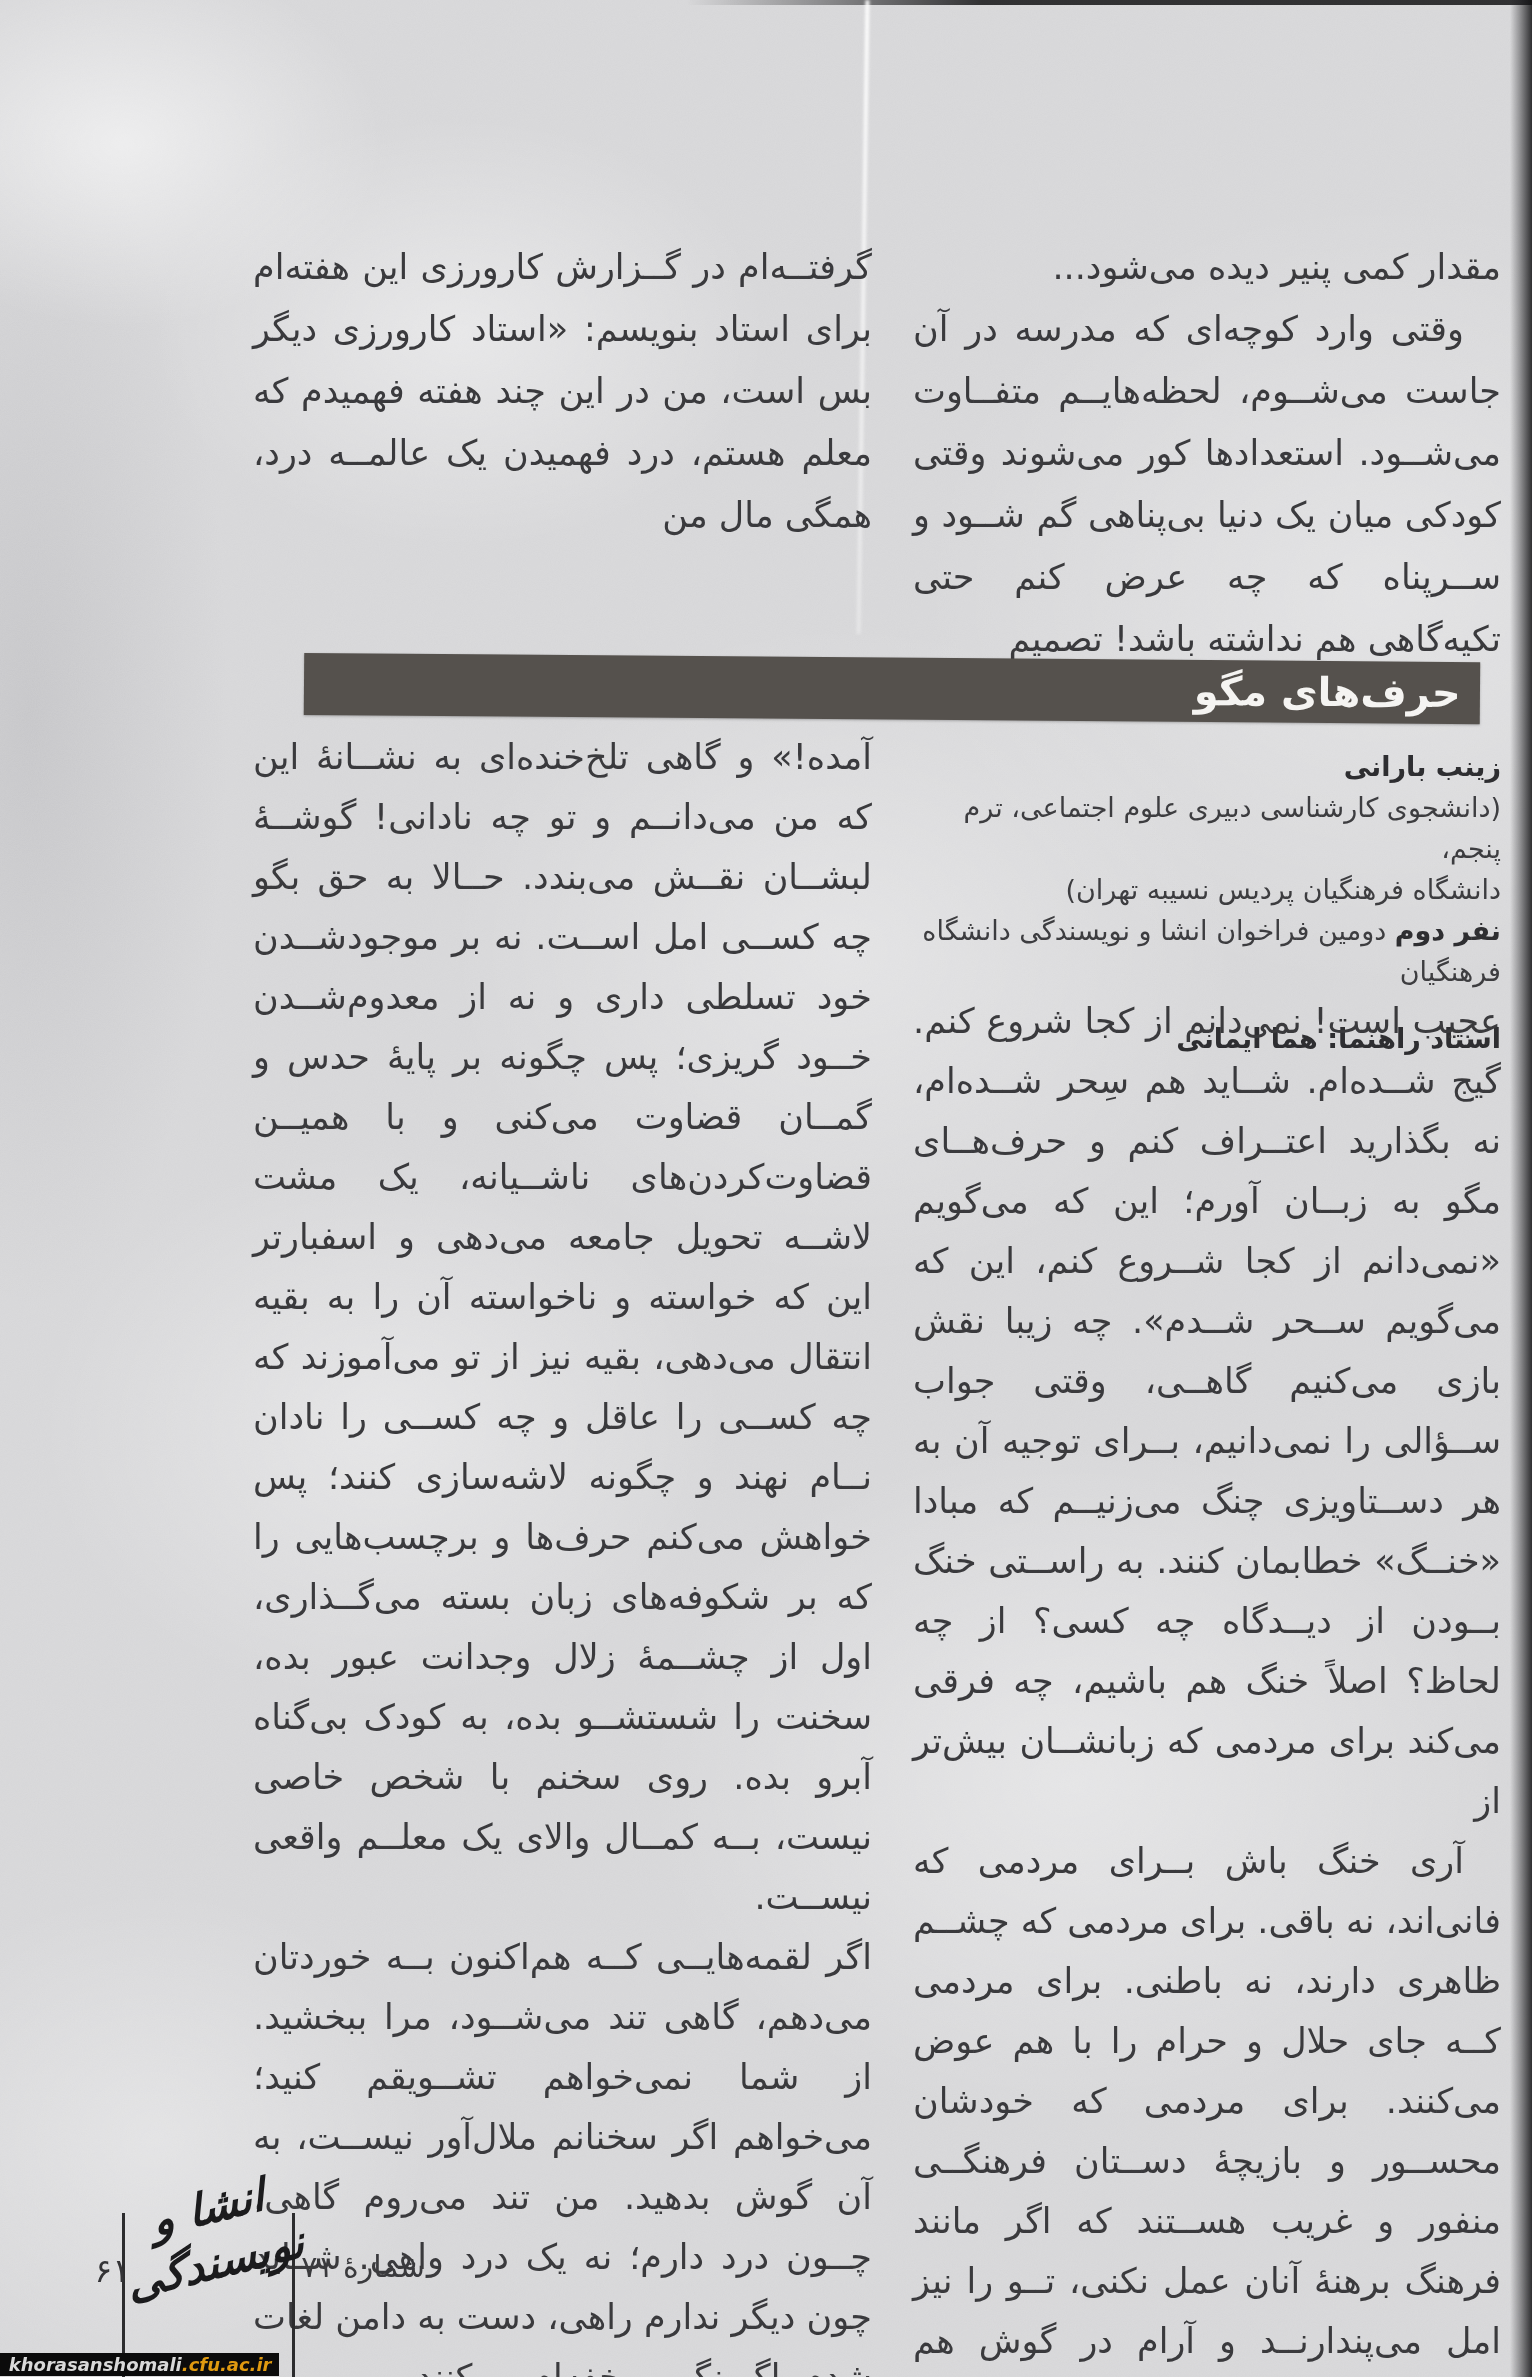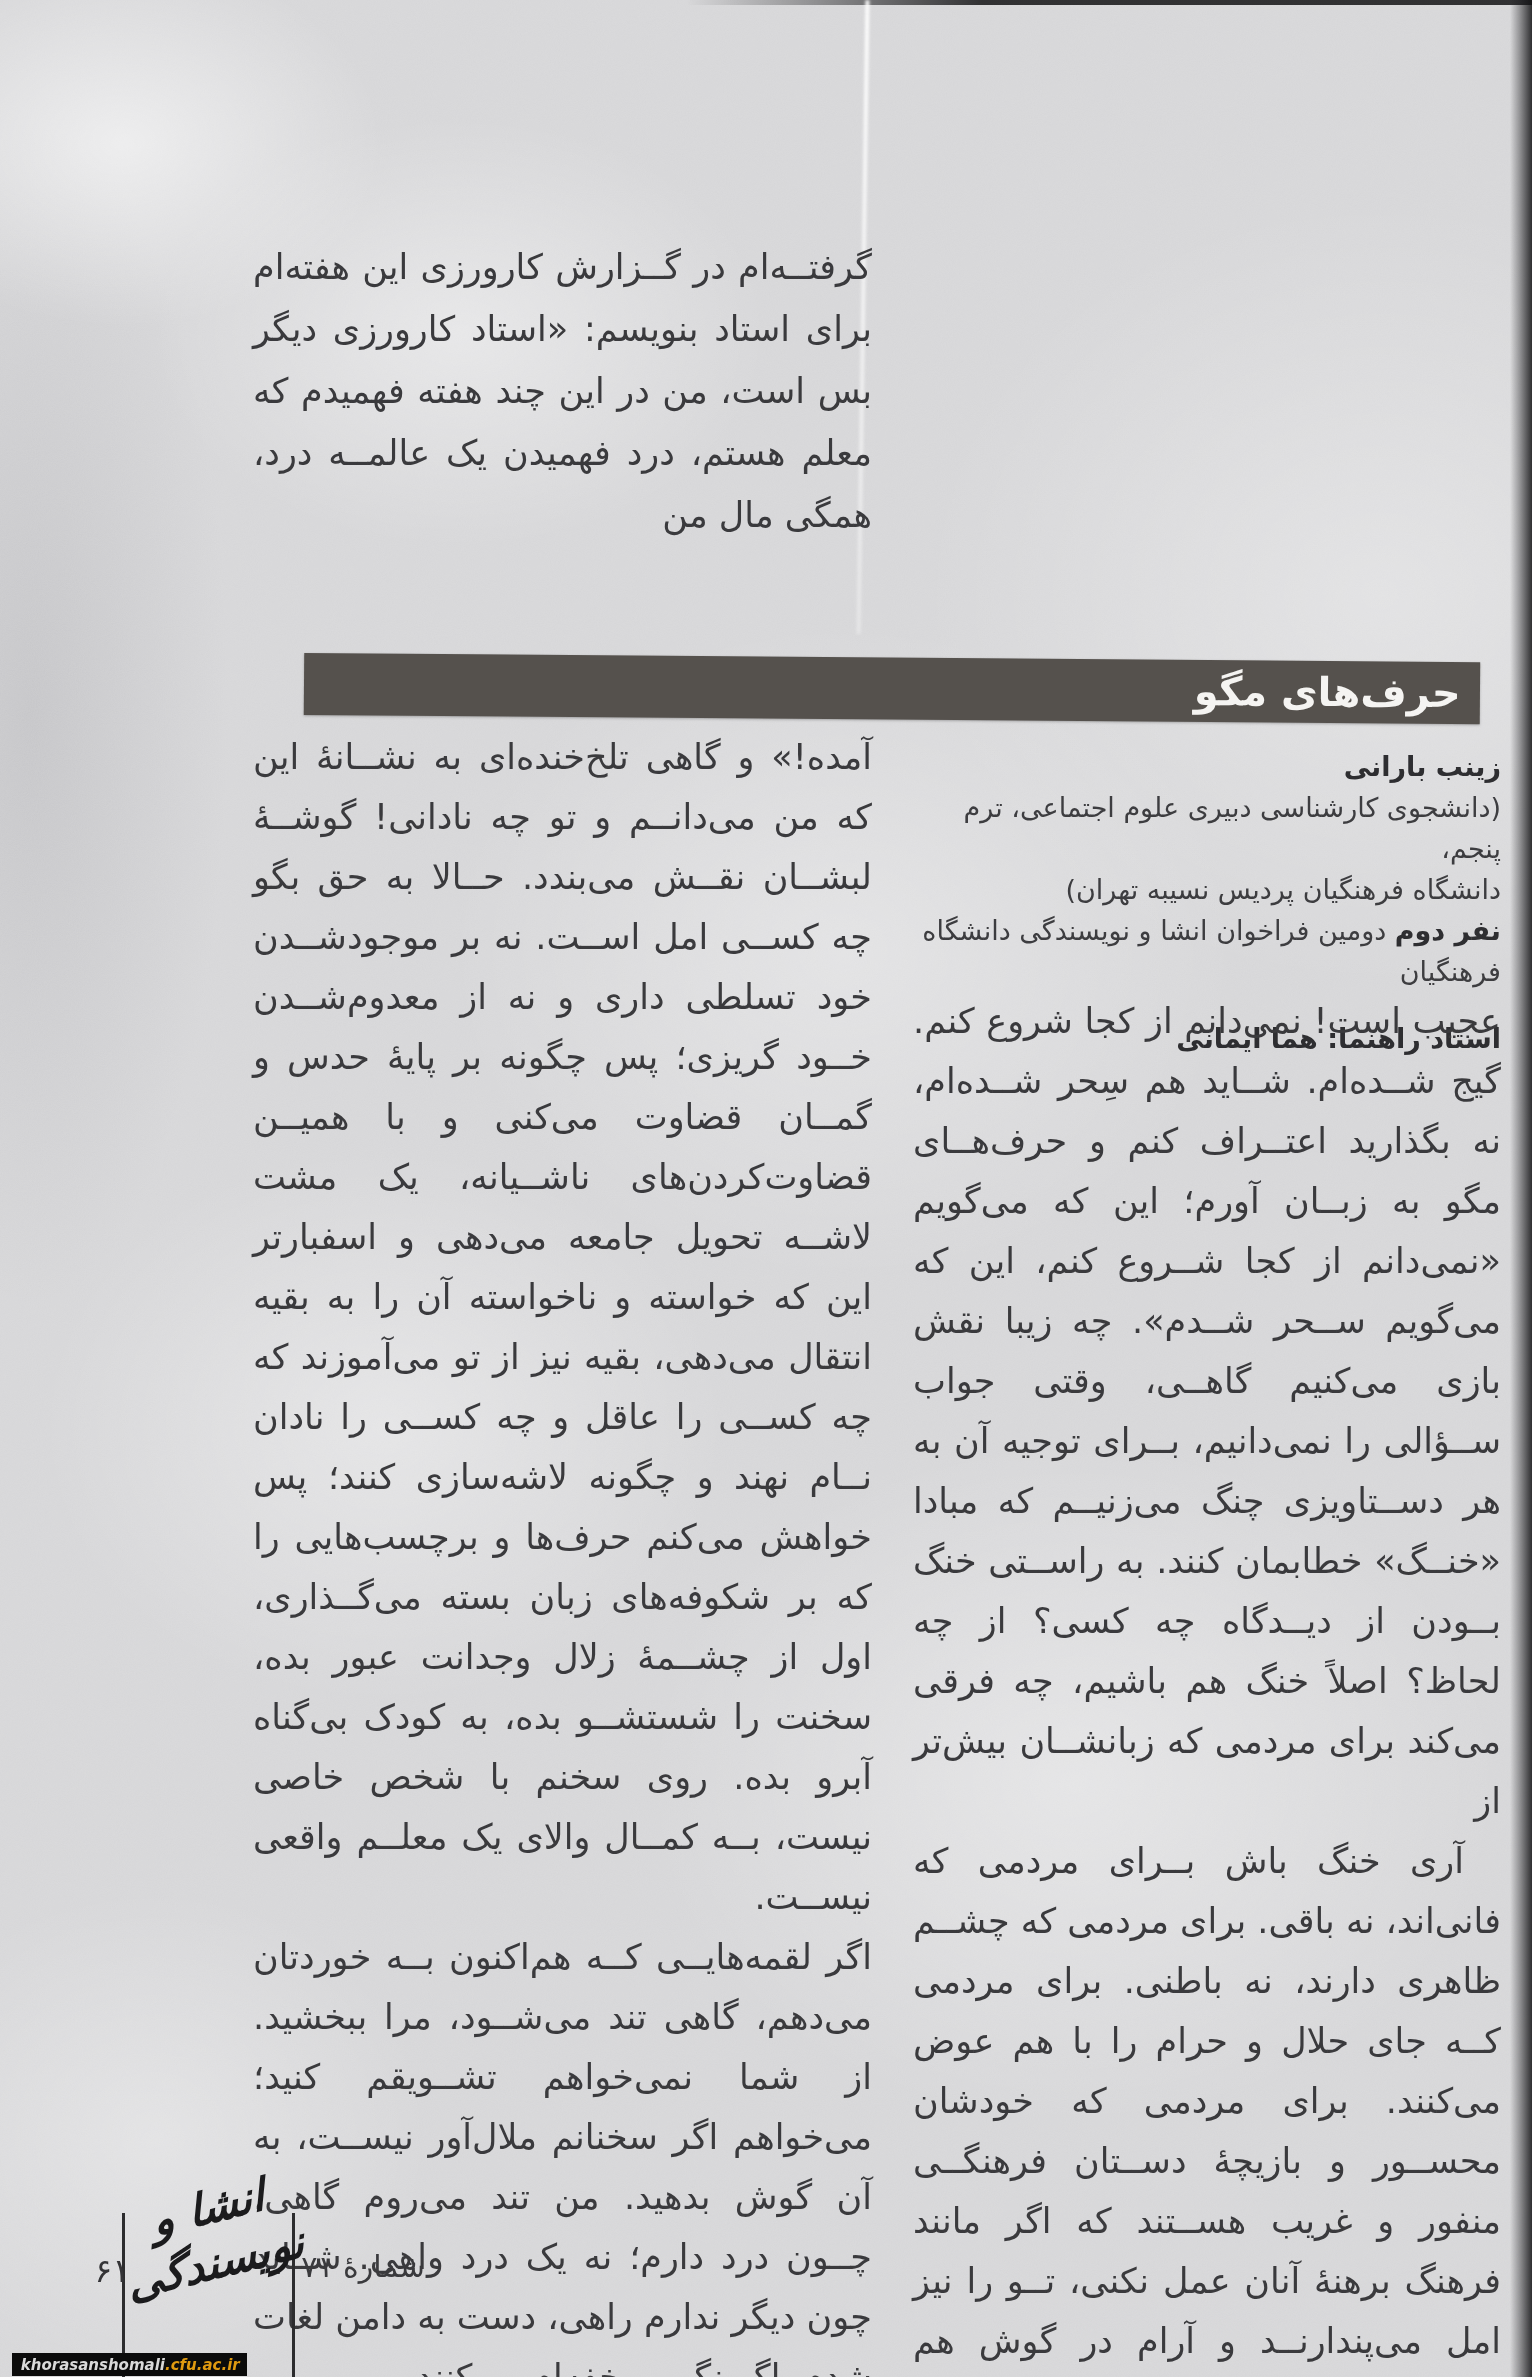--- a/index.html
+++ b/index.html
@@ -87,25 +87,25 @@
   .calligraphy {
     position: absolute; left: 113px; top: 2180px; width: 202px; height: 141px;
     direction: rtl; text-align: center;
     font-family: "DejaVu Serif", serif;
     font-weight: bold; font-style: italic;
     font-size: 44px; line-height: 55px; color: #1b1b1d;
     transform: rotate(-14deg) skewX(-6deg);
   }
 
   .watermark {
-    position: absolute; left: 12px; top: 2353px; height: 23px;
+    position: absolute; left: 0; top: 2353px; height: 23px;
     background: #0b0b0b;
     display: flex; align-items: center;
     padding: 0 7px 0 8.8px;
-    font-style: italic; font-weight: bold; font-size: 15px;
+    font-style: italic; font-weight: bold; font-size: 18px;
     white-space: nowrap;
   }
   .watermark .site { color: #d9d9d9; }
   .watermark .domain { color: #e09a10; }
 
   
   .col-left-top   { left: 253px; top: 236px;  width: 619px; }
   .col-left-last  { left: 253px; top: 482px;  width: 619px; padding-left: 62px;  box-sizing: border-box; }
   .col-right-top  { left: 913px; top: 236px; width: 588px; }
   .col-right-body { left: 913px; top: 991px; width: 588px; }
@@ -125,20 +125,24 @@
     </filter>
     <rect width="1742" height="2702" filter="url(#grain)" opacity="0.13"></rect>
   </svg>
 
   <div class="edge-top"></div>
   <div class="edge-right"></div>
   <div class="crease"></div>
 
   <div class="para toppara col-left-top">گرفتــه‌ام در گــزارش کارورزی این هفته‌ام برای استاد بنویسم: «استاد کارورزی دیگر بس است، من در این چند هفته فهمیدم که معلم هستم، درد فهمیدن یک عالمــه درد، همگی مال من</div>
 
+  <div class="para toppara col-right-top stack">
+    <p>مقدار کمی پنیر دیده می‌شود...</p>
+    <p class="indent">وقتی وارد کوچه‌ای که مدرسه در آن جاست می‌شــوم، لحظه‌هایــم متفــاوت می‌شــود. استعدادها کور می‌شوند وقتی کودکی میان یک دنیا بی‌پناهی گم شــود و ســرپناه که چه عرض کنم حتی تکیه‌گاهی هم نداشته باشد! تصمیم</p>
+  </div>
 
   <div class="title-bar">
     <span class="t">حرف‌های مگو</span>
   </div>
 
   <div class="byline">
     <span class="bold">زینب بارانی</span><br>
     <span>(دانشجوی کارشناسی دبیری علوم اجتماعی، ترم پنجم،</span><br>
     <span>دانشگاه فرهنگیان پردیس نسیبه تهران)</span><br>
     <span class="bold">نفر دوم</span><span> دومین فراخوان انشا و نویسندگی دانشگاه فرهنگیان</span>

